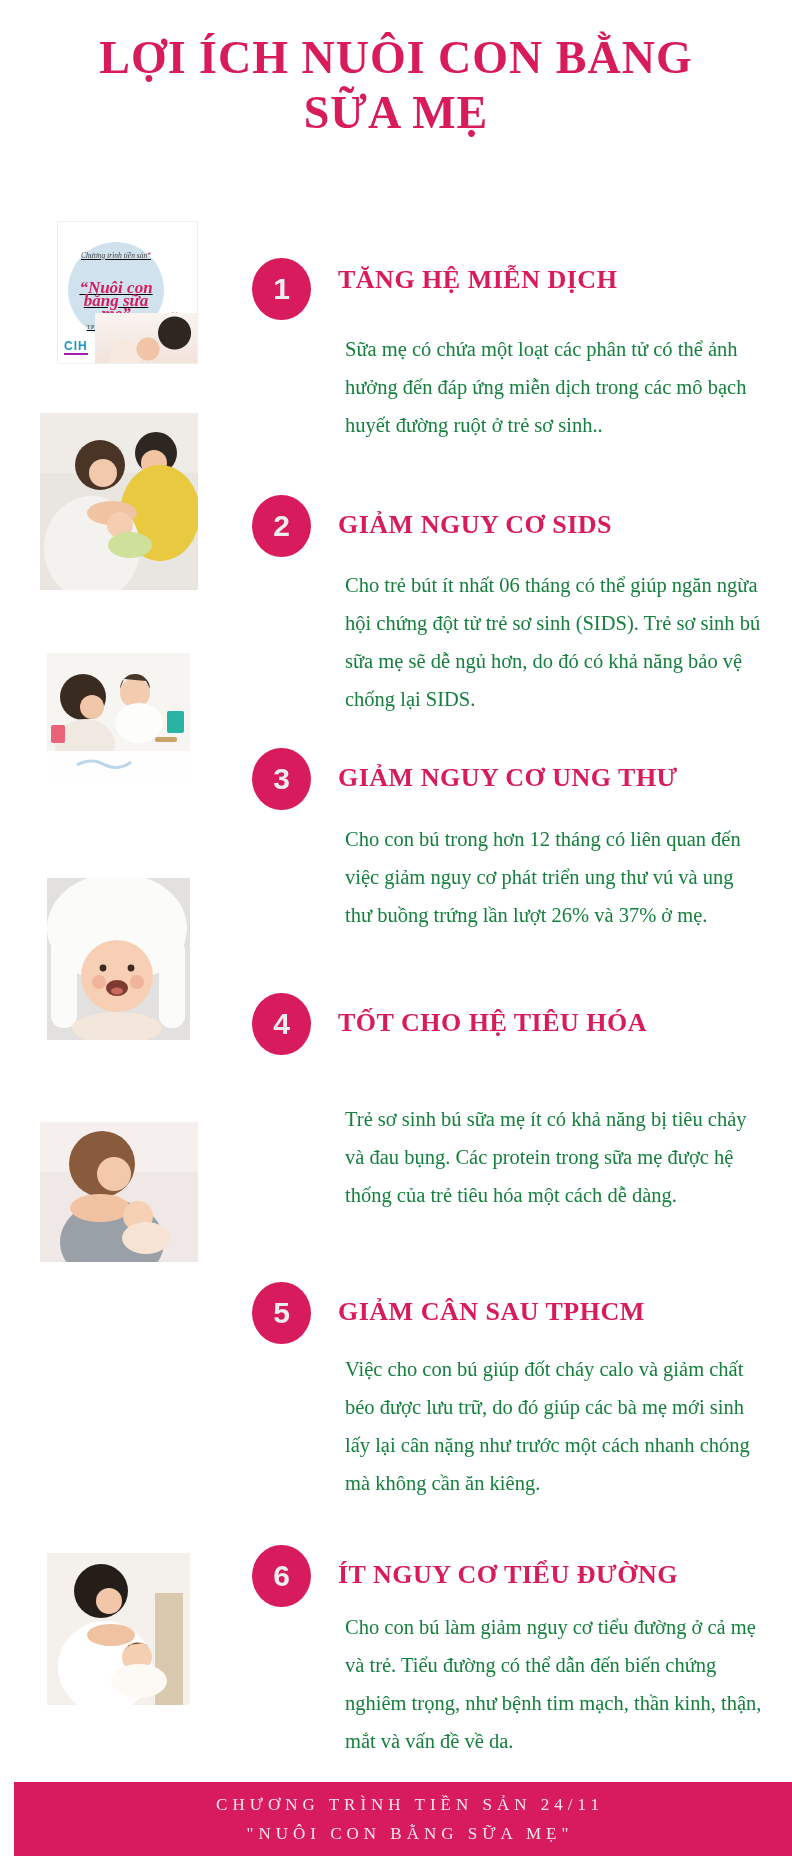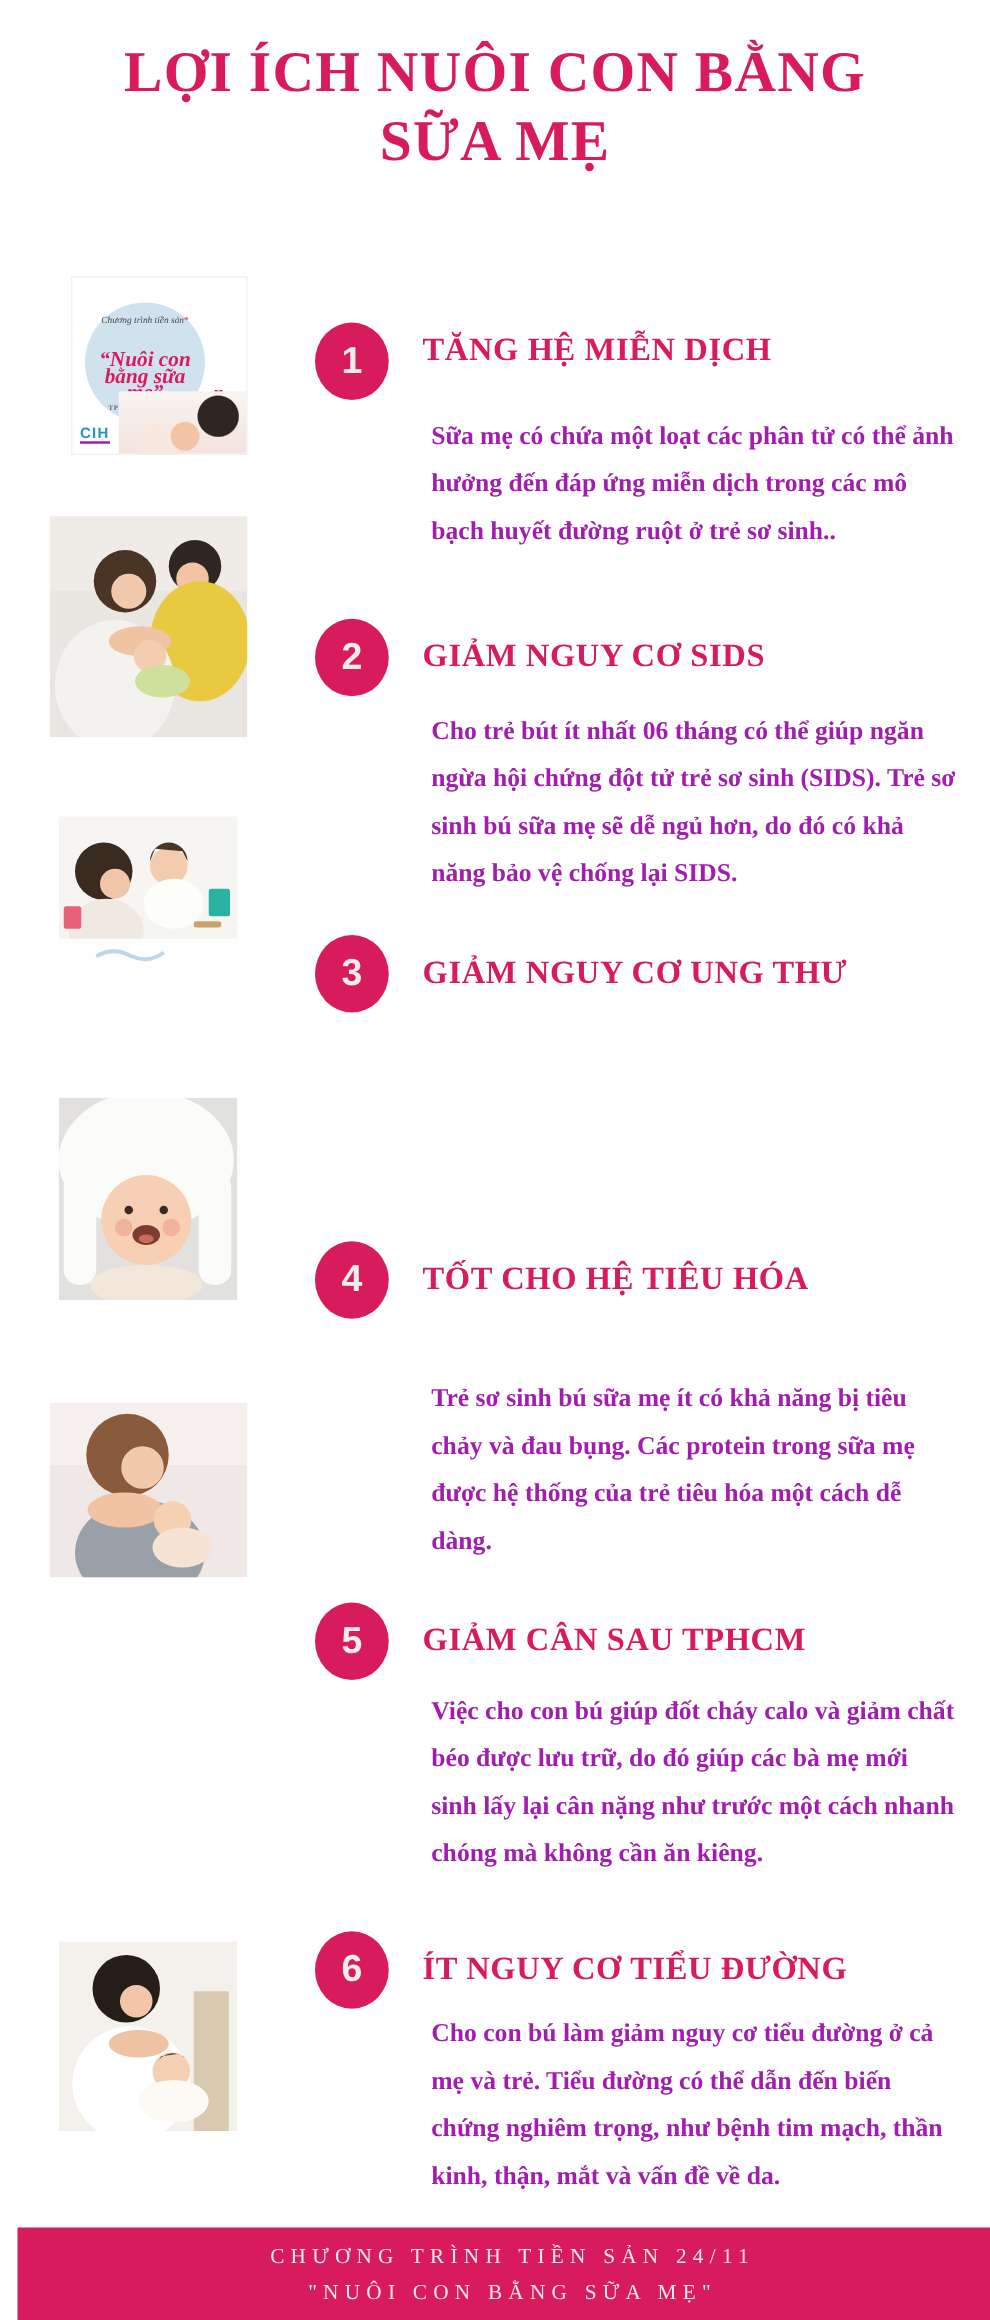--- a/index.html
+++ b/index.html
@@ -35,41 +35,41 @@
     position:absolute; left:338px; width:440px;
     color:#d81b5d; font-weight:bold; font-size:26px; line-height:40px;
     letter-spacing:0.5px; white-space:nowrap;
   }
   .head1{top:260px}.head2{top:505px}.head3{top:758px}
   .head4{top:1003px}.head5{top:1292px}.head6{top:1555px}
 
   
   .bodytext{
     position:absolute; left:345px; width:420px;
-    color:#a21caf; font-size:20.5px; line-height:38px;font-weight:bold;
+    color:#15803d; font-size:20.5px; line-height:38px;
   }
   .text1{top:330px}.text2{top:566px}.text3{top:820px}
   .text4{top:1100px}.text5{top:1350px}.text6{top:1608px}
 
   
   .photo{ position:absolute; overflow:hidden; }
   .img1{left:58px; top:222px; width:139px; height:141px; background:#ffffff; box-shadow:0 0 0 1px #f0f0f0;}
   .img2{left:40px; top:413px; width:158px; height:177px;}
   .img3{left:47px; top:653px; width:143px; height:132px;}
   .img4{left:47px; top:878px; width:143px; height:162px;}
   .img5{left:40px; top:1122px; width:158px; height:140px;}
   .img6{left:47px; top:1553px; width:143px; height:152px;}
   .photo svg{ display:block; width:100%; height:100%; }
 
   
   .poster-circle{
     position:absolute; left:10px; top:20px; width:96px; height:96px;
     background:#cfe2ee; border-radius:50%;
     display:flex; flex-direction:column; align-items:center; justify-content:center;
-    text-align:center; padding:6px;
+    text-align:center; padding:6px;text-decoration:underline;
   }
   .poster-script{ font-style:italic; font-size:7.5px; color:#444; }
   .poster-script .star{ color:#d81b5d; font-style:normal; }
   .poster-quote{ color:#d81b5d; font-weight:bold; font-style:italic; font-size:17px; line-height:13px; margin-top:21px; }
   .poster-sub{ font-size:5.5px; font-weight:bold; color:#666; letter-spacing:0.5px; margin-top:4px; }
   .poster-hearts{ position:absolute; right:18px; top:88px; color:#c4233c; font-size:10px; font-family:"DejaVu Sans", sans-serif; }
   .poster-photo{
     position:absolute; right:0; bottom:0; width:102px; height:50px;
     background:
       radial-gradient(circle at 78% 40%, #2e2620 0 16px, transparent 17px),
@@ -202,20 +202,21 @@
   <div class="badge badge2">
       <span>2</span>
     </div>
   <div class="heading head2">GIẢM NGUY CƠ SIDS</div>
   <p class="bodytext text2">Cho trẻ bút ít nhất 06 tháng có thể giúp ngăn ngừa hội chứng đột tử trẻ sơ sinh (SIDS). Trẻ sơ sinh bú sữa mẹ sẽ dễ ngủ hơn, do đó có khả năng bảo vệ chống lại SIDS.</p>
 
   <div class="badge badge3">
       <span>3</span>
     </div>
   <div class="heading head3">GIẢM NGUY CƠ UNG THƯ</div>
+  <p class="bodytext text3">Cho con bú trong hơn 12 tháng có liên quan đến việc giảm nguy cơ phát triển ung thư vú và ung thư buồng trứng lần lượt 26% và 37% ở mẹ.</p>
 
   <div class="badge badge4">
       <span>4</span>
     </div>
   <div class="heading head4">TỐT CHO HỆ TIÊU HÓA</div>
   <p class="bodytext text4">Trẻ sơ sinh bú sữa mẹ ít có khả năng bị tiêu chảy và đau bụng.  Các protein trong sữa mẹ được hệ thống của trẻ tiêu hóa một cách dễ dàng.</p>
 
   <div class="badge badge5">
       <span>5</span>
     </div>

